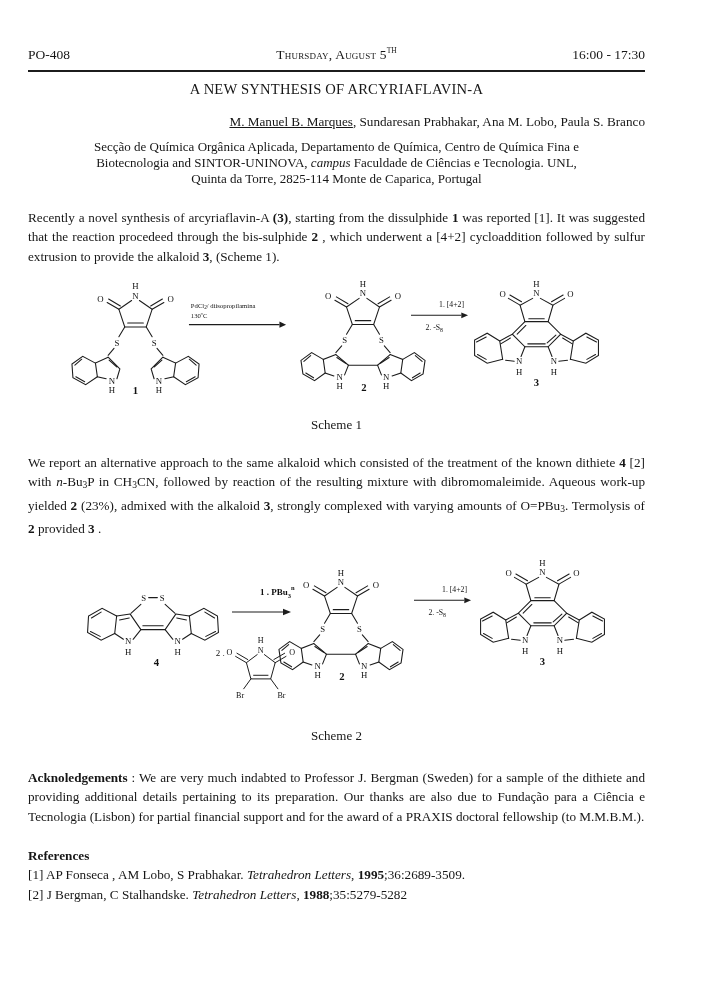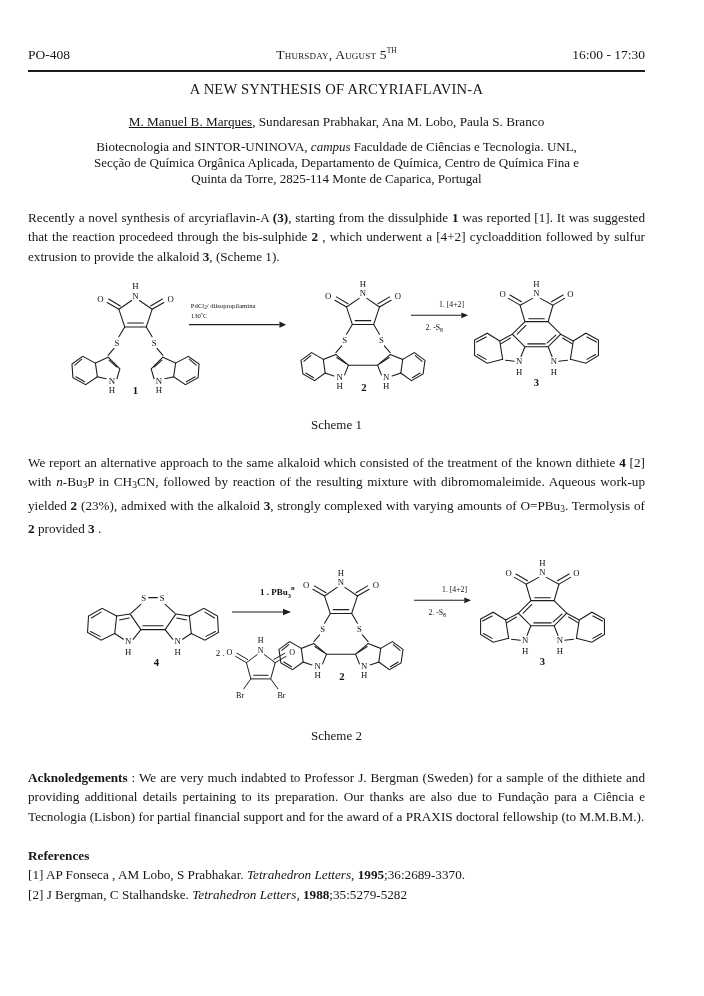--- a/index.html
+++ b/index.html
@@ -20,21 +20,21 @@
     font-size:13.5px;
     padding-bottom:7px;
     border-bottom:2px solid #1c1c1c;
   }
   .header .left{text-align:left}
   .header .mid{text-align:center;font-variant:small-caps;letter-spacing:.2px}
   .header .mid sup{font-size:7.5px;font-variant:normal;letter-spacing:0}
   .header .right{text-align:right}
   
   .title{margin-top:9px;text-align:center;font-weight:normal;font-size:14.6px;letter-spacing:.2px}
-  .authors{margin-top:16px;text-align:center;font-size:13.2px}
+  .authors{margin-top:16px;text-align:right;font-size:13.2px}
   .authors .u{text-decoration:underline}
   .affil{margin-top:9px;text-align:center;font-size:13px;line-height:16.4px}
   
   .body-text{margin:0;margin-top:20px;font-size:13.2px;line-height:19.4px;text-align:justify}
   .seg-b{font-weight:bold}
   .seg-i{font-style:italic}
   .seg-sub{vertical-align:-0.22em;font-size:0.72em}
   
   .scheme{position:relative;margin-top:10px;width:585px}
   .scheme1{height:124px}
@@ -66,22 +66,22 @@
     <span class="right">16:00 - 17:30</span>
   </div>
 
   <div class="title">A NEW SYNTHESIS OF ARCYRIAFLAVIN-A</div>
 
   <div class="authors">
     <span class="u">M. Manuel B. Marques</span><span>, Sundaresan Prabhakar, Ana M. Lobo, Paula S. Branco</span>
   </div>
 
   <div class="affil">
+    <div>Secção de Química Orgânica Aplicada, Departamento de Química, Centro de Química Fina e</div>
     <div><span class="seg-n">Biotecnologia and SINTOR-UNINOVA, </span><span class="seg-i">campus</span><span class="seg-n"> Faculdade de Ciências e Tecnologia. UNL,</span></div>
-    <div>Secção de Química Orgânica Aplicada, Departamento de Química, Centro de Química Fina e</div>
     <div>Quinta da Torre, 2825-114 Monte de Caparica, Portugal</div>
   </div>
 
   <p class="body-text"><span class="seg-n">Recently a novel synthesis of arcyriaflavin-A </span><span class="seg-b">(3)</span><span class="seg-n">, starting from the dissulphide </span><span class="seg-b">1</span><span class="seg-n"> was reported [1]. It was suggested that the reaction procedeed through the bis-sulphide </span><span class="seg-b">2</span><span class="seg-n"> , which underwent a [4+2] cycloaddition followed by sulfur extrusion to provide the alkaloid </span><span class="seg-b">3</span><span class="seg-n">, (Scheme 1).</span></p>
 
   <div class="scheme scheme1">
 
     <svg class="mol" style="left:42px;top:4px;width:132px" viewBox="0 0 135 118">
       <g class="bonds">
         <path d="M71,21 84,30 78,48 56,48 50,30 63,21"></path>
@@ -363,17 +363,17 @@
       <text class="lbl" x="77" y="110">3</text>
     </svg>
   </div>
 
   <div class="caption caption2">Scheme 2</div>
 
   <p class="body-text ack"><span class="seg-b">Acknoledgements</span><span class="seg-n"> : We are very much indabted to Professor J. Bergman (Sweden) for a sample of the dithiete and providing additional details pertaining to its preparation. Our thanks are also due to Fundação para a Ciência e Tecnologia (Lisbon) for partial financial support and for the award of a PRAXIS doctoral fellowship (to M.M.B.M.).</span></p>
 
   <div class="refs">
     <div class="rh">References</div>
-    <div><span class="seg-n">[1] AP Fonseca , AM Lobo, S Prabhakar. </span><span class="seg-i">Tetrahedron Letters</span><span class="seg-n">, </span><span class="seg-b">1995</span><span class="seg-n">;36:2689-3370.</span></div>
+    <div><span class="seg-n">[1] AP Fonseca , AM Lobo, S Prabhakar. </span><span class="seg-i">Tetrahedron Letters</span><span class="seg-n">, </span><span class="seg-b">1995</span><span class="seg-n">;36:2689-3509.</span></div>
     <div><span class="seg-n">[2] J Bergman, C Stalhandske. </span><span class="seg-i">Tetrahedron Letters</span><span class="seg-n">, </span><span class="seg-b">1988</span><span class="seg-n">;35:5279-5282</span></div>
   </div>
 
 </div>
 
 </body></html>

